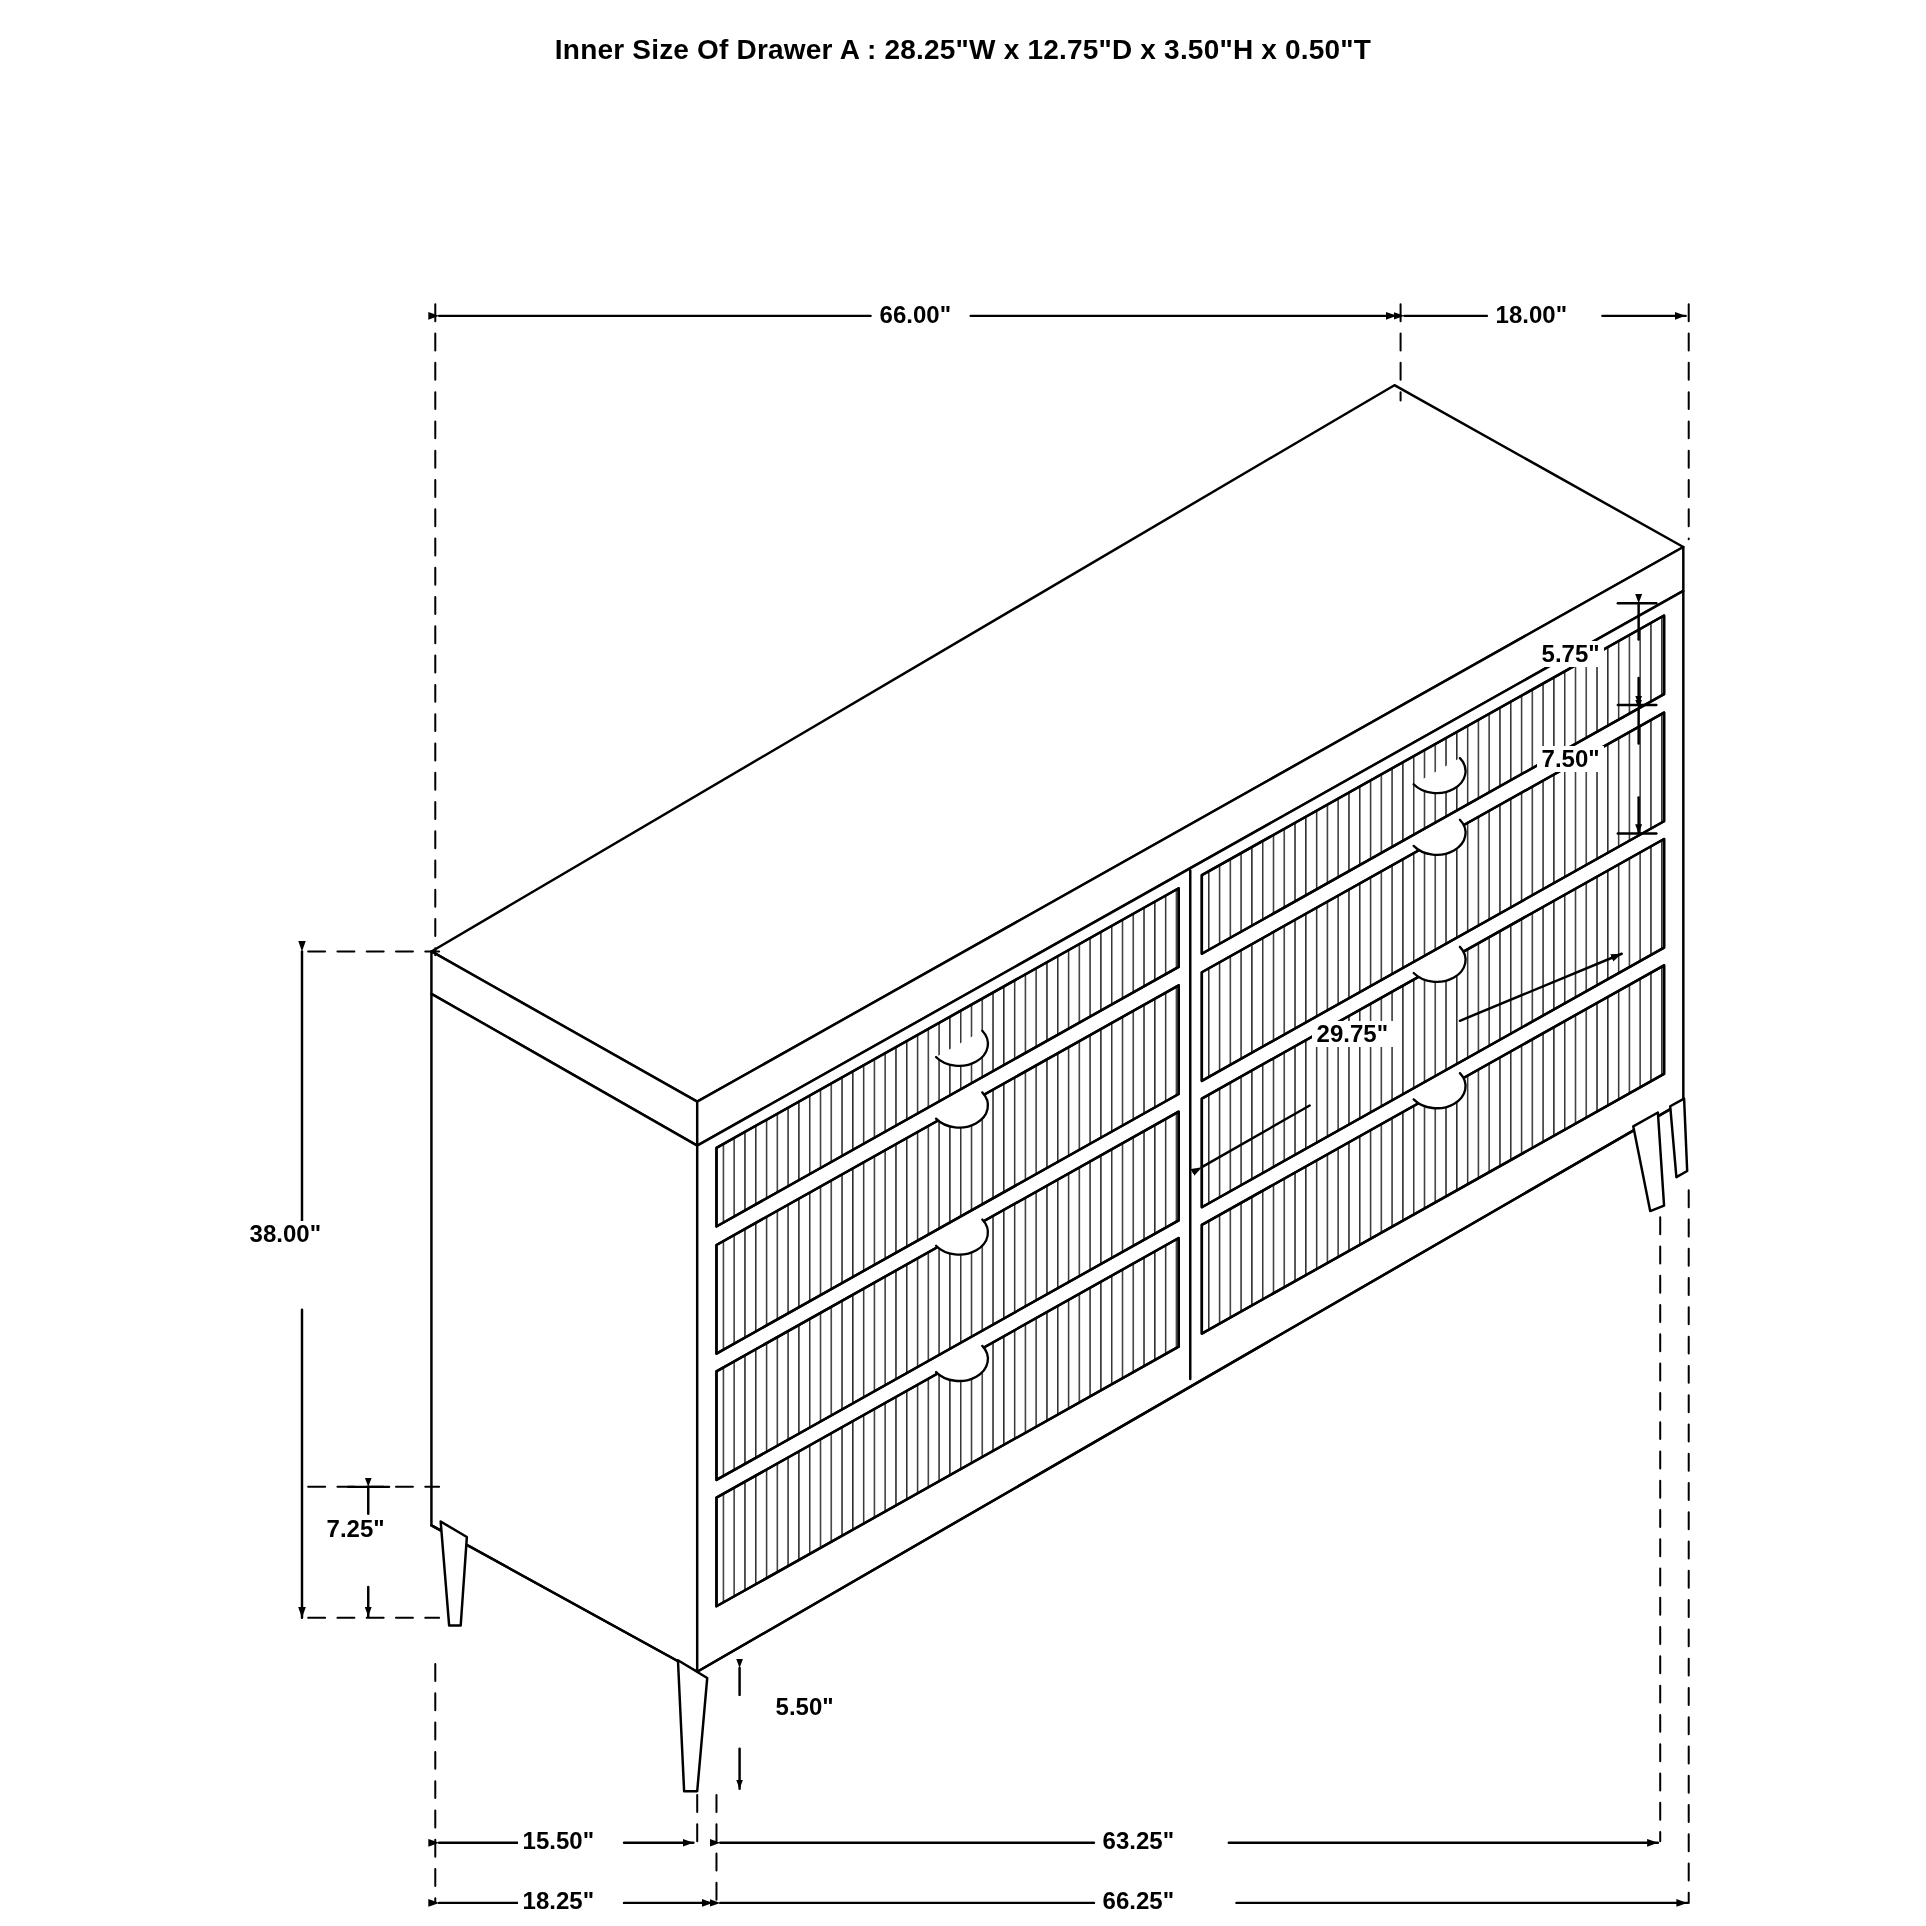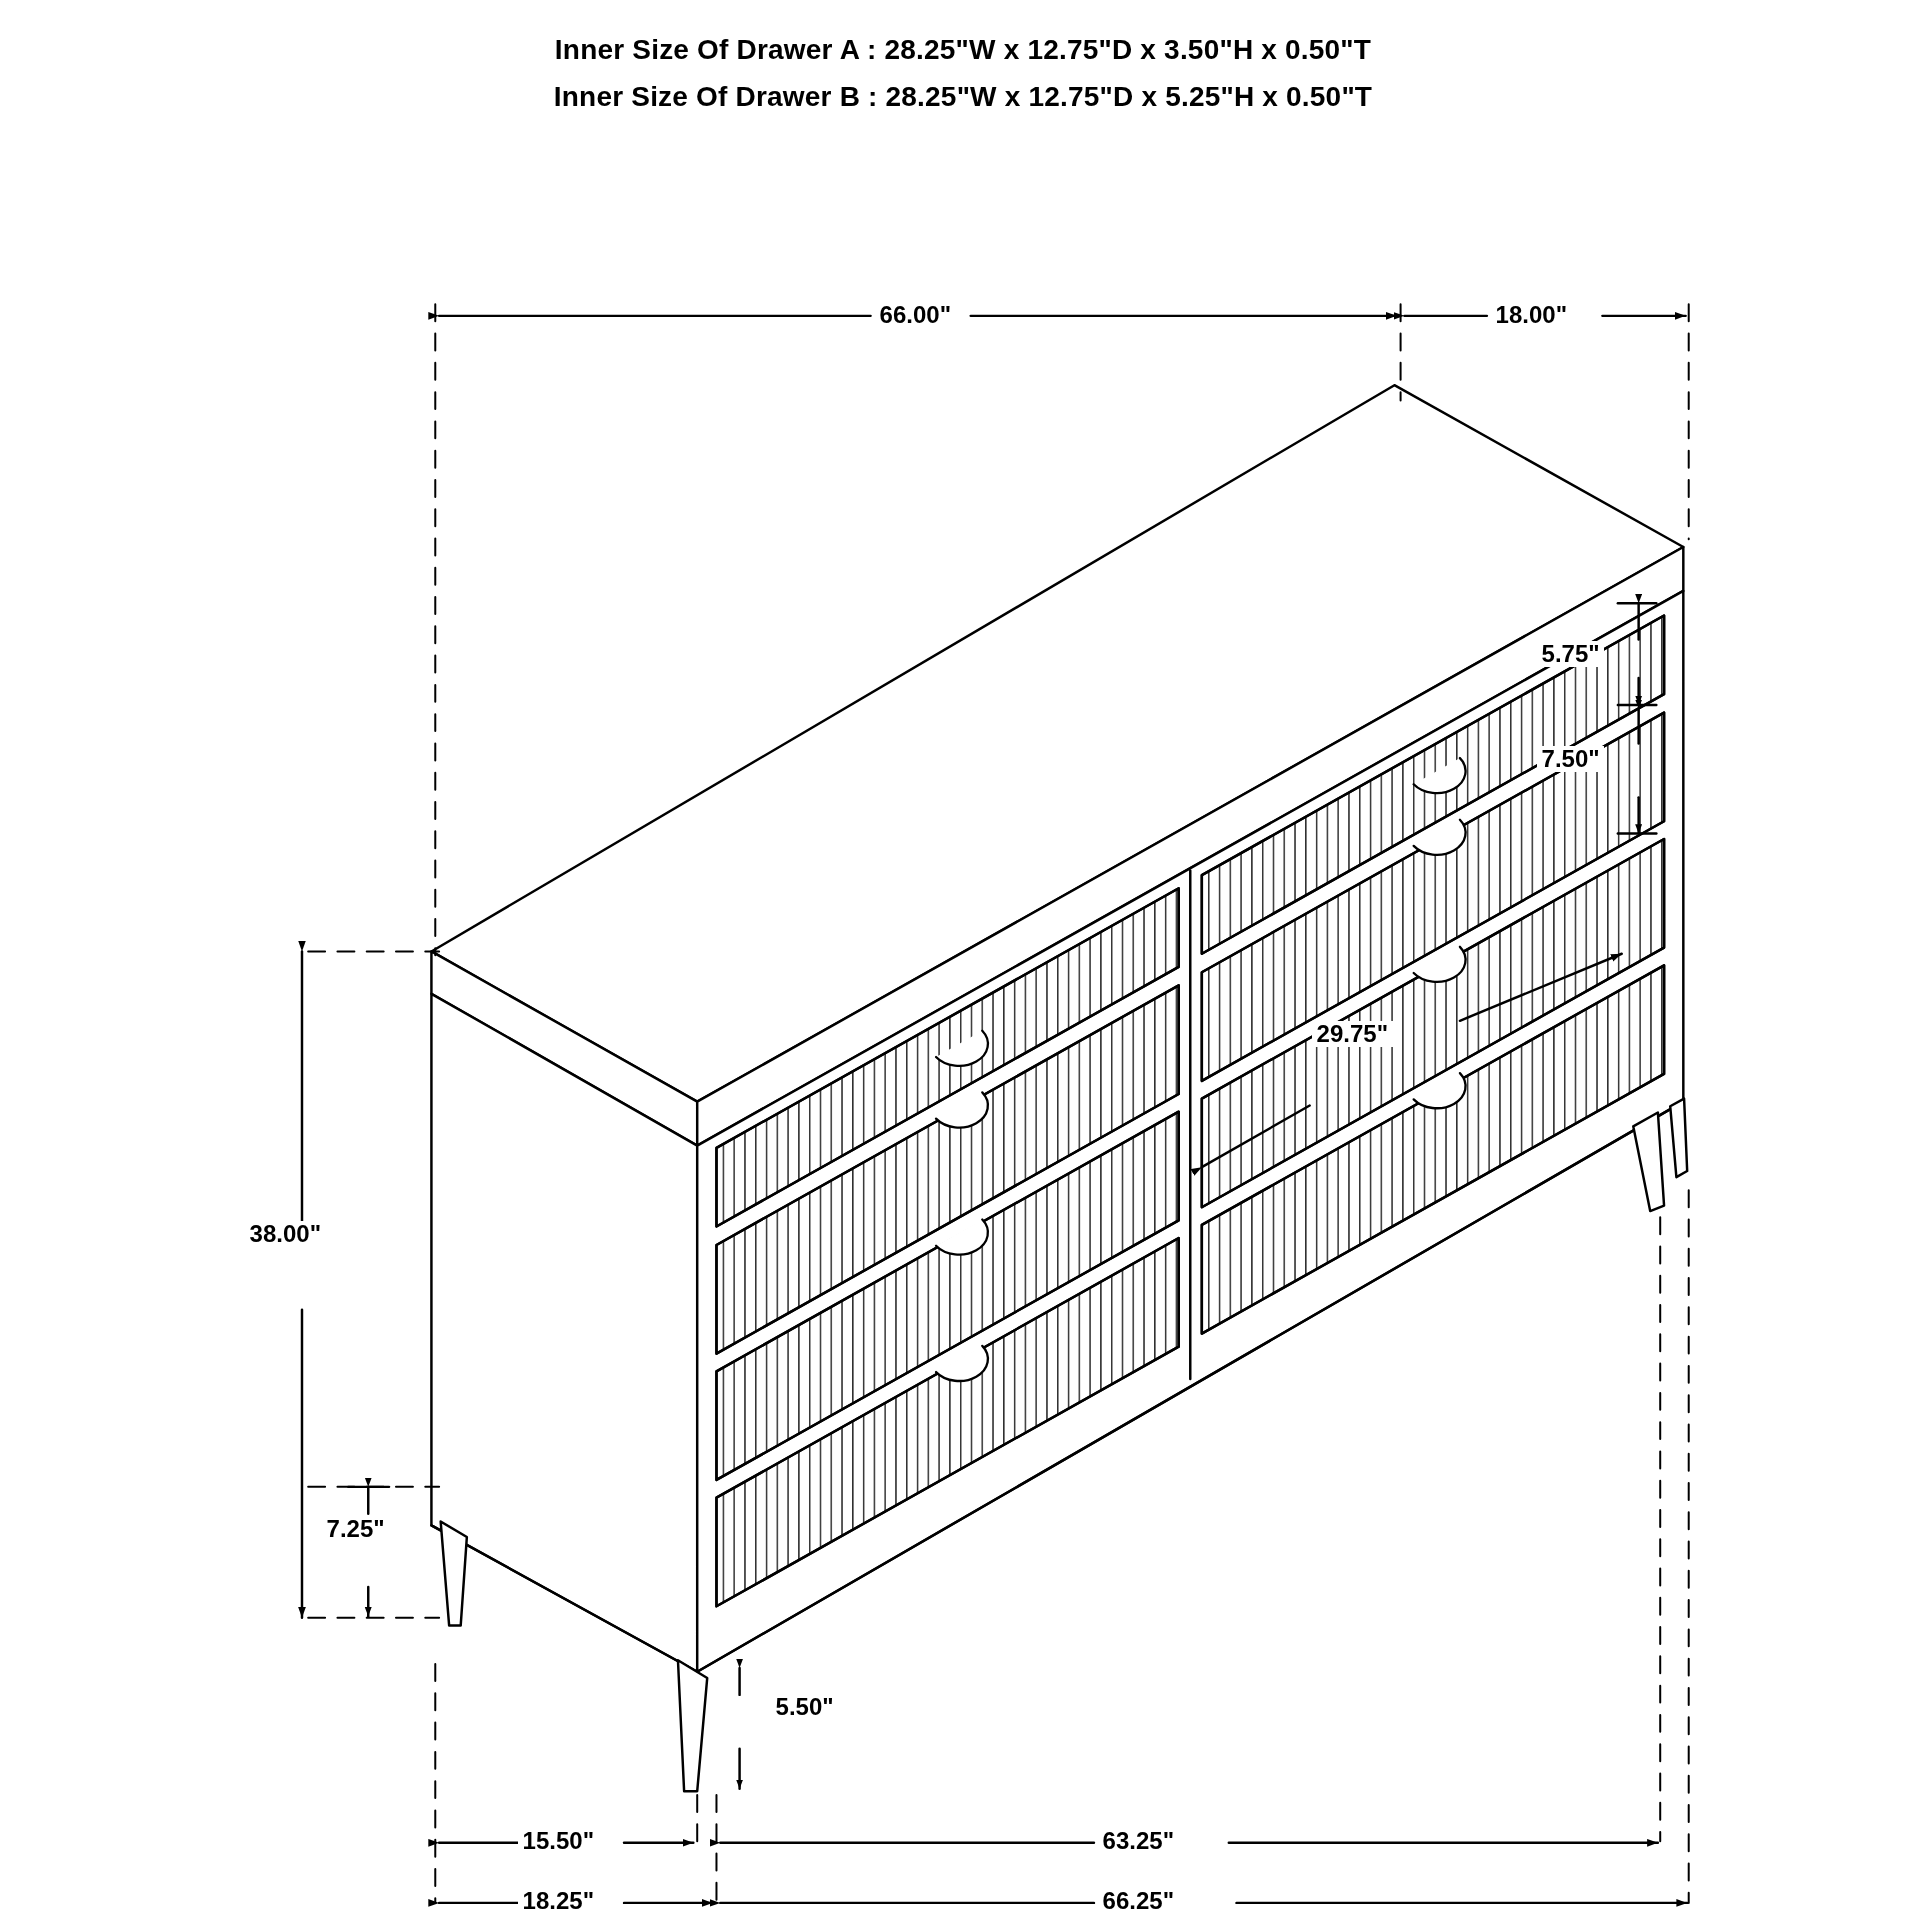--- a/index.html
+++ b/index.html
@@ -47,21 +47,20 @@
     white-space: nowrap;
     line-height: 26px;
   }
 </style>
 </head>
 <body>
 
 <div id="stage">
 
   <div class="hdr" id="hdr1">Inner Size Of Drawer A : 28.25"W x 12.75"D x 3.50"H x 0.50"T</div>
-  <div class="hdr" id="hdr2">Inner Size Of Drawer B : 28.25"W x 12.75"D x 5.25"H x 0.50"T</div>
 
   <svg class="draw" viewBox="0 0 2500 2500">
     <defs>
       <marker id="ar" markerWidth="16" markerHeight="16" refX="14" refY="5" orient="auto" markerUnits="userSpaceOnUse">
         <path d="M0,0 L14,5 L0,10 z" fill="#000"></path>
       </marker>
       <marker id="arS" markerWidth="14" markerHeight="14" refX="12" refY="4.5" orient="auto" markerUnits="userSpaceOnUse">
         <path d="M0,0 L12,4.5 L0,9 z" fill="#000"></path>
       </marker>
       <pattern id="fluteL" width="14" height="160" patternUnits="userSpaceOnUse" patternTransform="skewY(26)">

